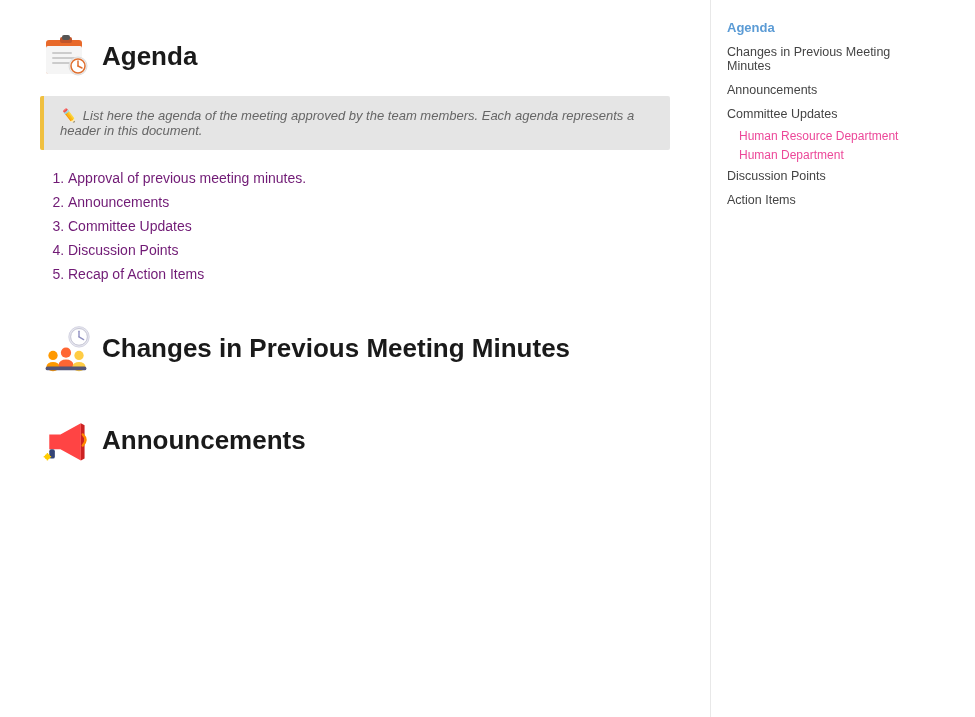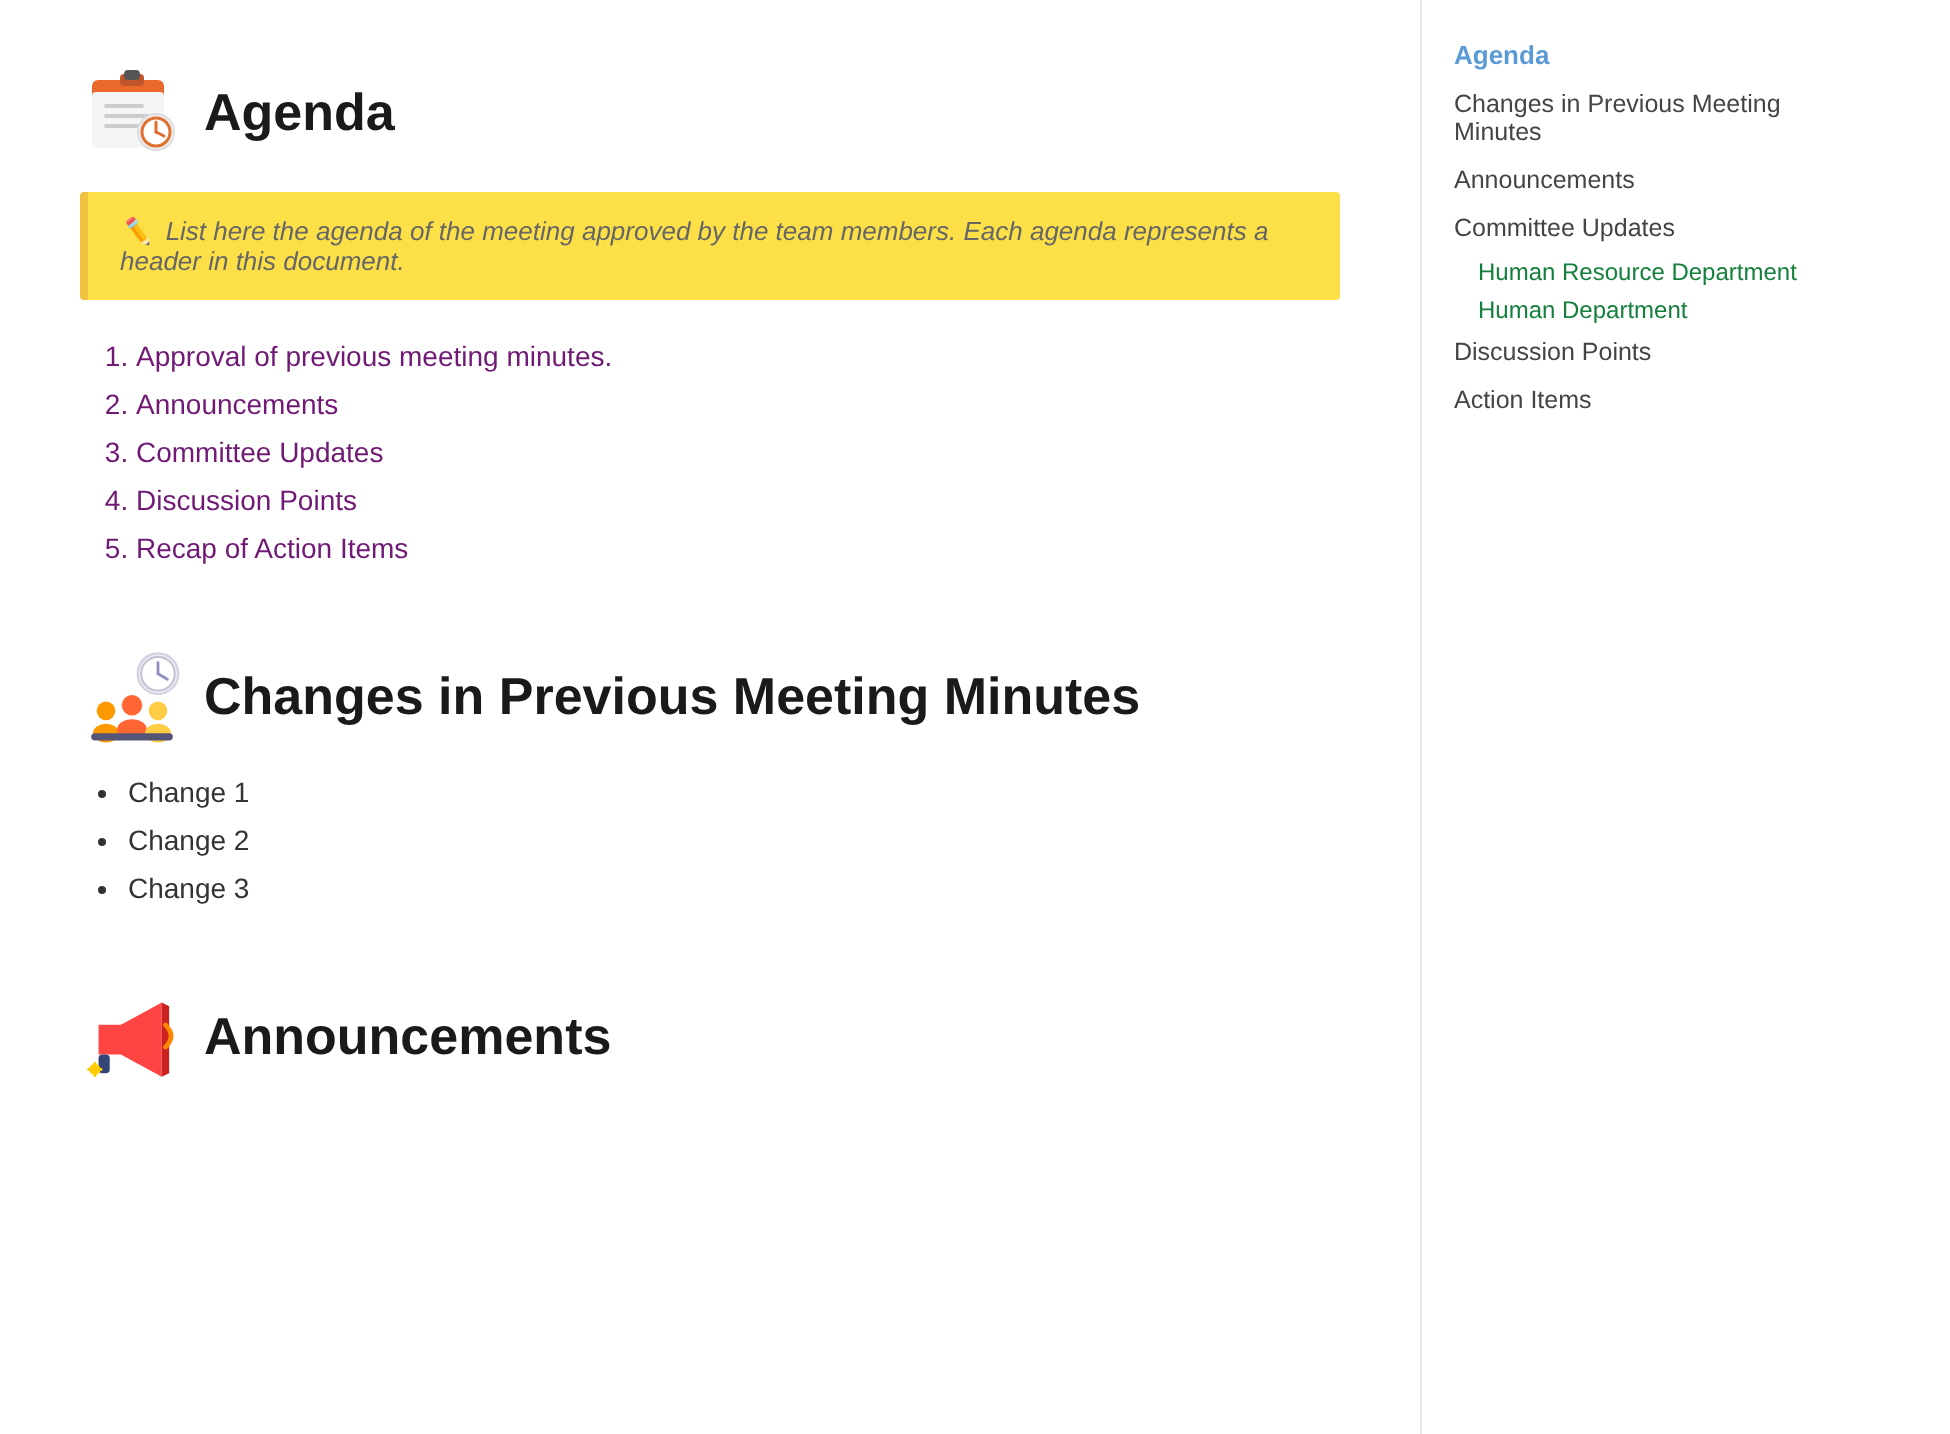--- a/index.html
+++ b/index.html
@@ -54,21 +54,21 @@
     }
 
     .section-title {
       font-size: 26px;
       font-weight: 600;
       color: #1a1a1a;
     }
 
     
     .hint-box {
-      background: #fde047;
+      background: #e5e5e5;
       border-left: 4px solid #f0c040;
       padding: 12px 16px;
       margin-bottom: 20px;
       border-radius: 2px;
     }
 
     .hint-box p {
       font-size: 13px;
       color: #666666;
       font-style: italic;
@@ -117,21 +117,21 @@
     .sidebar-item {
       font-size: 12.5px;
       color: #444444;
       margin-bottom: 6px;
       cursor: pointer;
       padding: 2px 0;
     }
 
     .sidebar-sub-item {
       font-size: 12px;
-      color: #15803d;
+      color: #ec4899;
       margin-bottom: 5px;
       padding-left: 12px;
       cursor: pointer;
     }
 
     .sidebar-section {
       margin-bottom: 4px;
     }
 
     
@@ -208,25 +208,20 @@
           <circle cx="42" cy="36" r="5" fill="#ffcc44"></circle>
           <ellipse cx="42" cy="48" rx="7" ry="5" fill="#ffcc44"></ellipse>
 
           <rect x="6" y="48" width="44" height="4" rx="2" fill="#555577"></rect>
         </svg>
       </div>
       <h1 class="section-title">Changes in Previous Meeting Minutes</h1>
     </div>
 
 
-    <ul class="bullet-list">
-      <li>Change 1</li>
-      <li>Change 2</li>
-      <li>Change 3</li>
-    </ul>
   </div>
 
   <div class="doc-section">
     <div class="section-header">
       <div class="section-icon">
 
         <svg width="56" height="56" viewBox="0 0 56 56" xmlns="http://www.w3.org/2000/svg">
 
           <polygon points="10,22 10,38 22,38 44,50 44,10 22,22" fill="#ff4444"></polygon>
 

